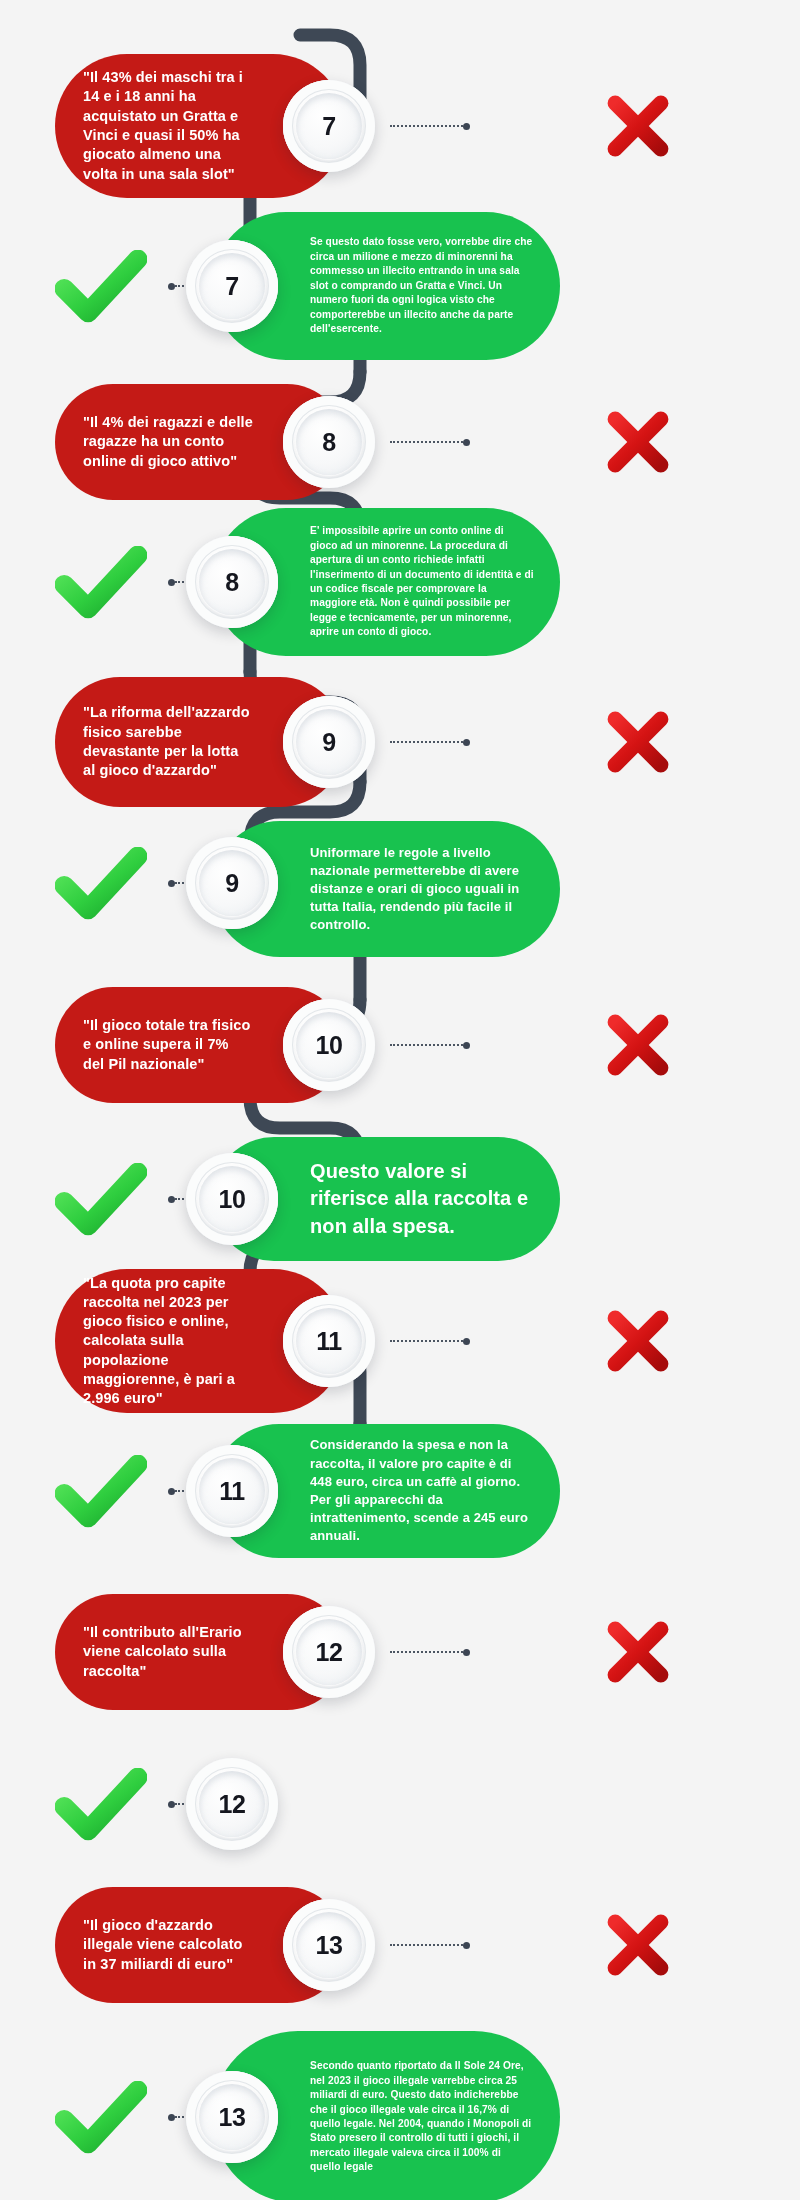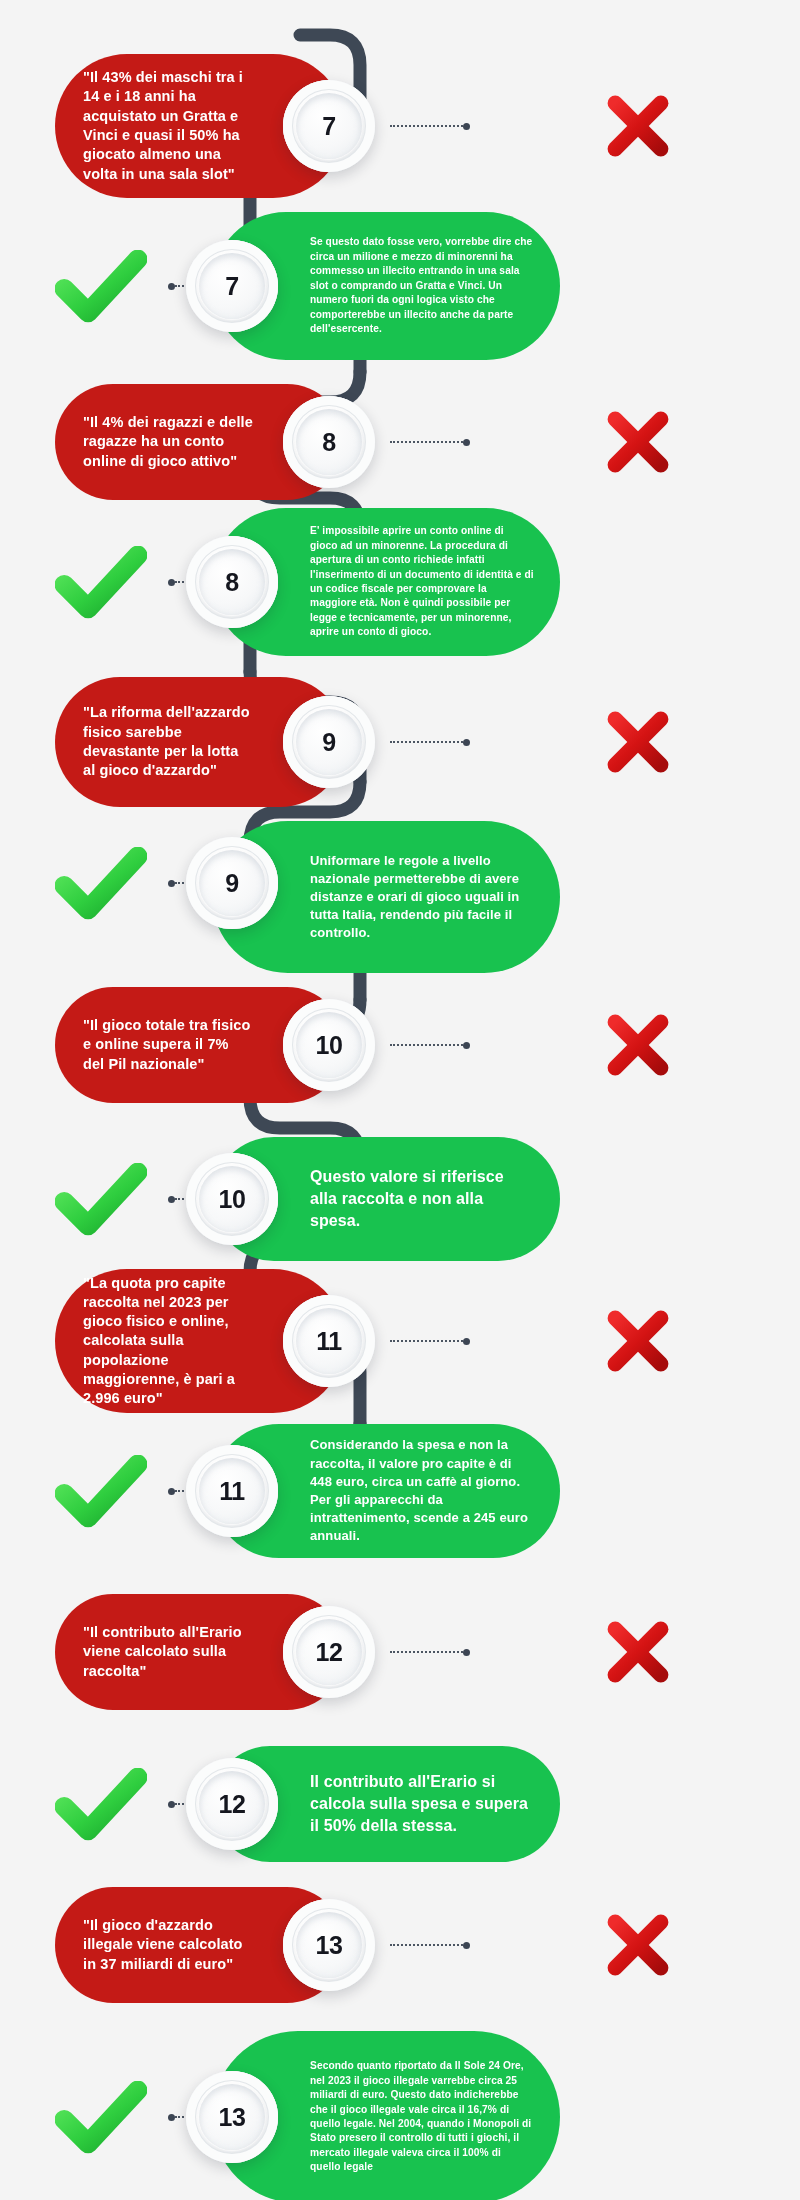--- a/index.html
+++ b/index.html
@@ -63,21 +63,21 @@
     font-size: 14.5px;
     padding: 18px 92px 18px 28px;
     width: 100%;
   }
   .answer-text {
     font-size: 11px;
     line-height: 1.42;
     padding: 14px 26px 14px 98px;
     width: 100%;
   }
-  .answer-text.big { font-size: 16px; line-height: 1.38; }
+  .answer-text.big { font-size: 20px; line-height: 1.38; }
   .answer-text.mid { font-size: 13px; line-height: 1.40; }
   .answer-text.sm  { font-size: 10.2px; line-height: 1.42; }
 
   
   .disc {
     position: absolute;
     border-radius: 50%;
     background: radial-gradient(circle at 38% 32%, #ffffff 0%, #fafafa 42%, #eceef0 72%, #dfe3e7 100%);
     box-shadow:
       0 5px 14px rgba(20,30,45,0.18),
@@ -306,21 +306,21 @@
         <stop offset="55%" stop-color="#2fce3f"></stop>
         <stop offset="100%" stop-color="#17a52b"></stop>
       </linearGradient>
     </defs>
     <path d="M10 42 L36 68 L90 10" fill="none" stroke="url(#cg92)" stroke-width="21" stroke-linecap="round" stroke-linejoin="round"></path>
   </svg></div>
       <div class="leader" style="left:168px;top:59px;width:60px">
         <div class="cap"></div>
             <div class="dots"></div>
       </div>
-      <div class="pill pill-answer" style="top:0;width:348px;height:152px">
+      <div class="pill pill-answer" style="top:0;width:348px;height:136px">
         <div class="pill-text answer-text mid">Uniformare le regole a livello nazionale permetterebbe di avere distanze e orari di gioco uguali in tutta Italia, rendendo più facile il controllo.</div>
       </div>
       <div class="disc" style="left:186px;top:16px;width:92px;height:92px">
         <span>9</span>
       </div>
     </div>
   </div>
   <div class="row" style="top:987px;height:116px">
     <div class="row-inner" style="height:116px">
       <div class="pill pill-claim" style="top:0;width:290px;height:116px">
@@ -459,23 +459,20 @@
         <stop offset="55%" stop-color="#2fce3f"></stop>
         <stop offset="100%" stop-color="#17a52b"></stop>
       </linearGradient>
     </defs>
     <path d="M10 42 L36 68 L90 10" fill="none" stroke="url(#cg92)" stroke-width="21" stroke-linecap="round" stroke-linejoin="round"></path>
   </svg></div>
       <div class="leader" style="left:168px;top:55px;width:60px">
         <div class="cap"></div>
             <div class="dots"></div>
       </div>
-      <div class="pill pill-answer" style="top:0;width:348px;height:116px">
-        <div class="pill-text answer-text big">Il contributo all'Erario si calcola sulla spesa e supera il 50% della stessa.</div>
-      </div>
       <div class="disc" style="left:186px;top:12px;width:92px;height:92px">
         <span>12</span>
       </div>
     </div>
   </div>
   <div class="row" style="top:1887px;height:116px">
     <div class="row-inner" style="height:116px">
       <div class="pill pill-claim" style="top:0;width:290px;height:116px">
         <div class="pill-text claim-text">"Il gioco d'azzardo illegale viene calcolato in 37 miliardi di euro"</div>
       </div>

